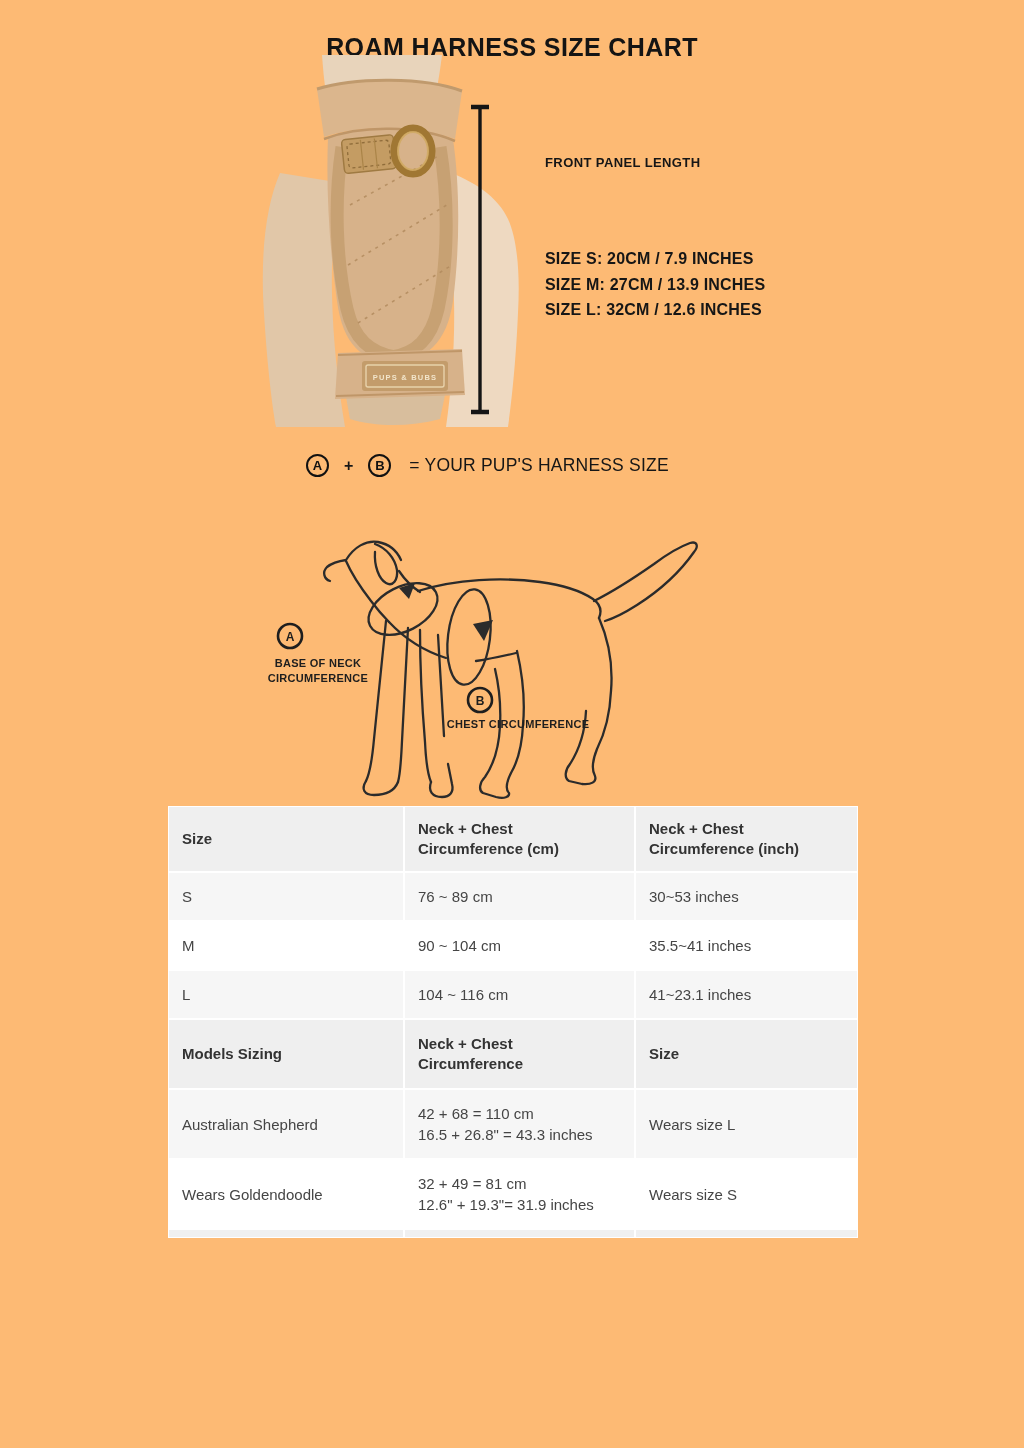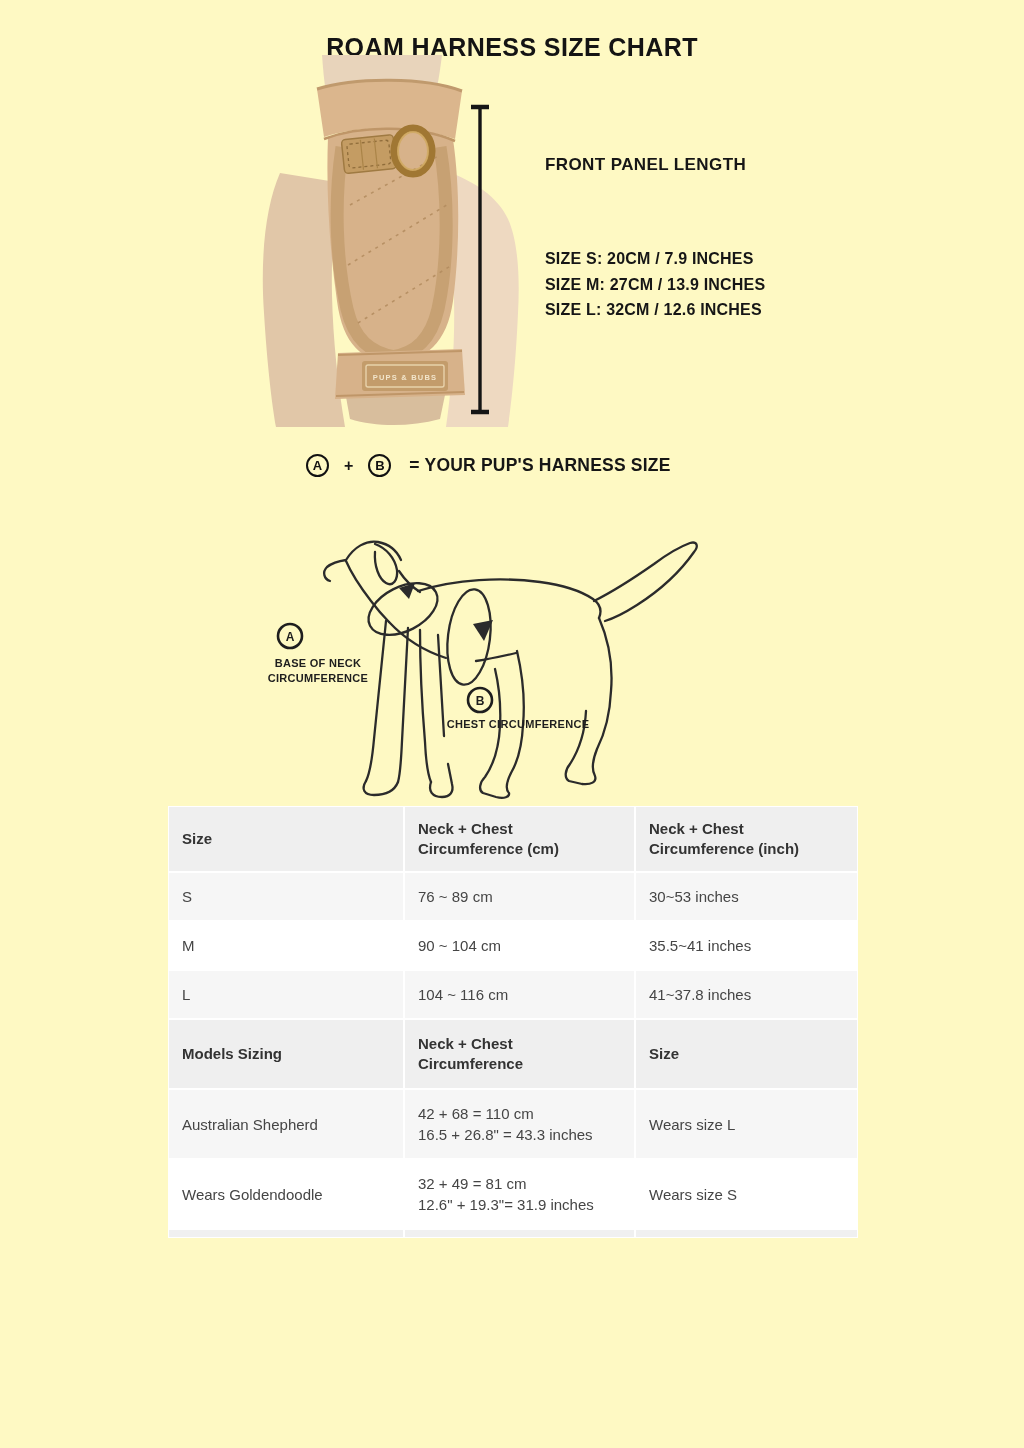--- a/index.html
+++ b/index.html
@@ -1,29 +1,29 @@
 <!DOCTYPE html>
 <html><head>
 <meta charset="utf-8">
 <style>
   html,body{margin:0;padding:0;background:#ffffff;}
-  .canvas{position:relative;width:1024px;height:1448px;background:#fef9c3;overflow:hidden;
+  .canvas{position:relative;width:1024px;height:1448px;background:#fdba74;overflow:hidden;
           font-family:"Liberation Sans",sans-serif;color:#161616;}
   .title{position:absolute;top:16px;left:0;width:100%;text-align:center;
          font-size:25px;font-weight:800;letter-spacing:.4px;color:#141414;}
   .photo{position:absolute;left:250px;top:55px;width:290px;height:390px;}
-  .fp-head{position:absolute;left:545px;top:155px;font-size:17px;font-weight:800;letter-spacing:.4px;}
+  .fp-head{position:absolute;left:545px;top:155px;font-size:13px;font-weight:800;letter-spacing:.4px;}
   .fp-lines{position:absolute;left:545px;top:206px;font-size:16px;font-weight:800;
             letter-spacing:.2px;line-height:25.5px;margin-top:40px;}
   .equation{position:absolute;left:306px;top:454px;display:flex;align-items:center;}
   .badge{width:23px;height:23px;border:2.5px solid #111;border-radius:50%;box-sizing:border-box;
          display:flex;align-items:center;justify-content:center;font-size:13px;font-weight:800;color:#111;}
   .plus{font-size:16px;font-weight:800;margin:0 15px;}
   .eq-gap{width:18px;}
-  .eq-text{font-size:17.5px;font-weight:700;letter-spacing:.2px;}
+  .eq-text{font-size:17.5px;font-weight:400;letter-spacing:.2px;}
   .diagram{position:absolute;left:260px;top:520px;width:470px;height:280px;}
   .sk{fill:none;stroke:#2b2b2b;stroke-width:2.3;stroke-linecap:round;stroke-linejoin:round;}
   .svg-cap{font-family:"Liberation Sans",sans-serif;font-weight:800;font-size:11px;
            letter-spacing:.3px;fill:#1e1e1e;text-anchor:middle;}
   .svg-letter{font-family:"Liberation Sans",sans-serif;font-weight:800;font-size:12px;
               fill:#1e1e1e;text-anchor:middle;}
   .brand-text{font-family:"Liberation Sans",sans-serif;font-weight:bold;font-size:7.5px;
               letter-spacing:1.2px;fill:#f2e5cb;text-anchor:middle;}
   table.sizing{position:absolute;left:168px;top:806px;width:690px;border-collapse:separate;
                border-spacing:0;table-layout:fixed;}
@@ -164,21 +164,21 @@
       <td>30~53 inches</td>
     </tr>
     <tr class="wht sz">
       <td>M</td>
       <td>90 ~ 104 cm</td>
       <td>35.5~41 inches</td>
     </tr>
     <tr class="alt sz">
       <td>L</td>
       <td>104 ~ 116 cm</td>
-      <td>41~37.8 inches</td>
+      <td>41~23.1 inches</td>
     </tr>
     <tr class="hd h2">
       <td>Models Sizing</td>
       <td>Neck + Chest
 Circumference</td>
       <td>Size</td>
     </tr>
     <tr class="alt md">
       <td>Australian Shepherd</td>
       <td>

